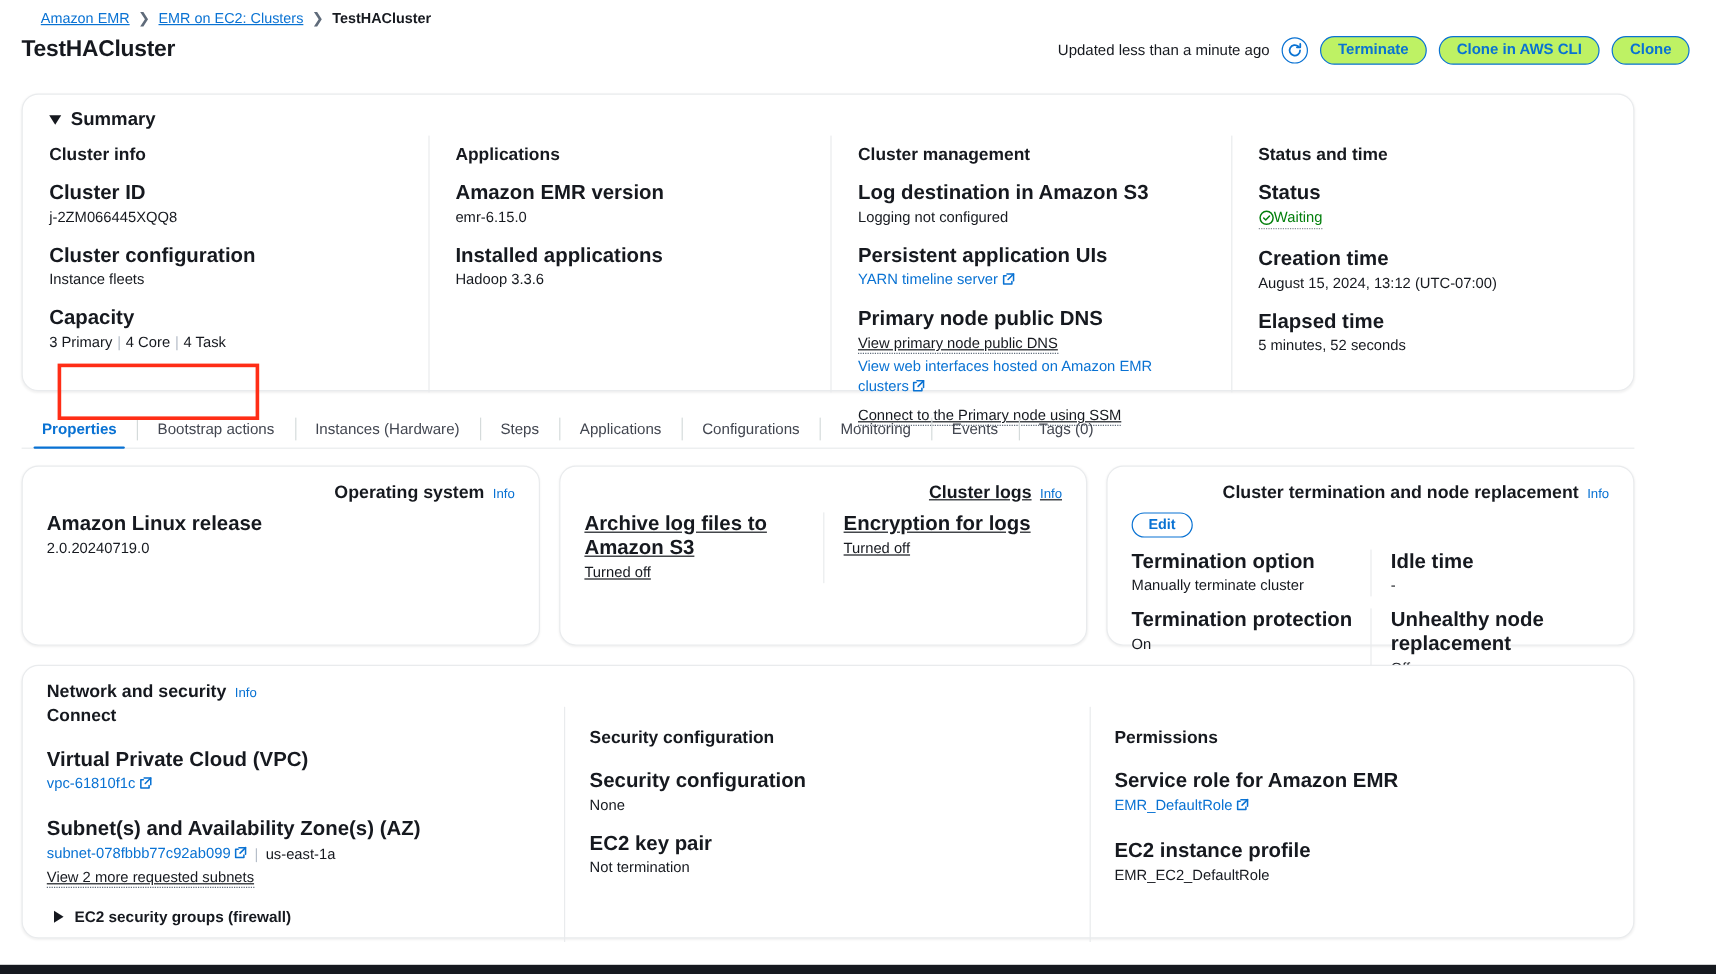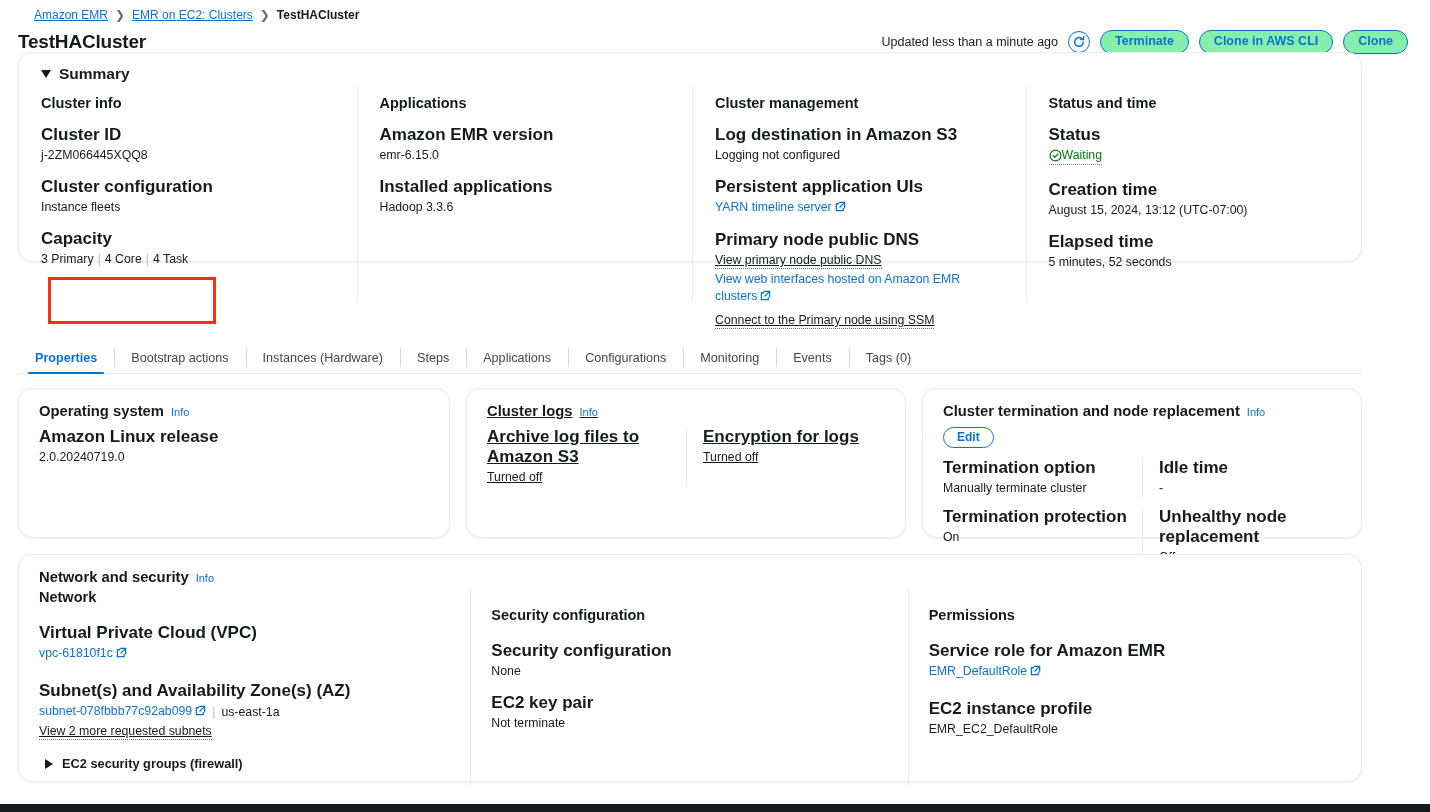--- a/index.html
+++ b/index.html
@@ -41,41 +41,41 @@
   .updated-text { font-size: 12.5px; color: #16191f; }
   .refresh-btn {
     width: 22px; height: 22px;
     border: 1.6px solid #0972d3; border-radius: 50%;
     display: flex; align-items: center; justify-content: center;
     cursor: pointer; background: transparent;
   }
   .btn {
     border: 1.6px solid #0972d3;
     border-radius: 16px;
-    background: #86efac;
+    background: #bef264;
     color: #0972d3;
     font-size: 12.5px; font-weight: 700;
     padding: 3px 14px 4px 14px;
     cursor: pointer;
     font-family: "Liberation Sans", sans-serif;
     white-space: nowrap;
     line-height: 15px;
   }
 
   
   .panel {
     border: 1px solid #e9ebed;
     border-radius: 14px;
     background: #ffffff;
     box-shadow: 0 1px 2px rgba(0,0,0,0.06);
   }
   .summary-panel {
     position: absolute;
-    left: 18px; top: 52px;
-    width: 1344px; height: 210px;
+    left: 18px; top: 78px;
+    width: 1344px; height: 248px;
   }
   .summary-head {
     display: flex; align-items: center; gap: 8px;
     padding: 12px 0 4px 22px;
   }
   .caret-down {
     width: 0; height: 0;
     border-left: 5.5px solid transparent;
     border-right: 5.5px solid transparent;
     border-top: 8px solid #16191f;
@@ -177,20 +177,21 @@
     display: flex; gap: 16px;
   }
   .card { padding: 14px 20px 10px 20px; }
   .card-os { width: 432px; }
   .card-logs { width: 440px; text-decoration: underline; }
   .card-term { width: 440px; }
   .card-title {
     font-size: 14.8px; font-weight: 700;
     display: flex; align-items: baseline; gap: 7px;
     margin-bottom: 8px;
+    justify-content: flex-end;
   }
   .info-link {
     font-size: 11px; color: #0972d3; font-weight: 400;
     cursor: pointer; text-decoration: none;
   }
 
   .two-col { display: flex; }
   .two-col > .tc {
     width: 50%;
     padding-right: 14px;
@@ -445,21 +446,21 @@
 </div>
 
 <div class="panel netsec">
   <div class="netsec-title">
     <span>Network and security</span>
     <a class="info-link">Info</a>
   </div>
   <div class="netsec-cols">
 
     <div class="ncol ncol-1">
-      <div class="ncol-title">Network</div>
+      <div class="ncol-title">Connect</div>
       <div class="field">
         <div class="f-label">Virtual Private Cloud (VPC)</div>
         <div class="f-value">
           <a class="link">vpc-61810f1c</a><span class="ext-icon"><svg width="11" height="11" viewBox="0 0 12 12" fill="none">
                 <path d="M4.5 1.5H10.5V7.5" stroke="#0972d3" stroke-width="1.4" stroke-linecap="round" stroke-linejoin="round"></path>
                 <path d="M10.5 1.5L5.5 6.5" stroke="#0972d3" stroke-width="1.4" stroke-linecap="round"></path>
                 <path d="M9 8.3V10.5H1.5V3H3.8" stroke="#0972d3" stroke-width="1.4" stroke-linecap="round" stroke-linejoin="round"></path>
               </svg></span>
         </div>
       </div>
@@ -485,21 +486,21 @@
     </div>
 
     <div class="ncol ncol-2">
       <div class="ncol-title">Security configuration</div>
       <div class="field">
         <div class="f-label">Security configuration</div>
         <div class="f-value">None</div>
       </div>
       <div class="field" style="margin-top:8px;">
         <div class="f-label">EC2 key pair</div>
-        <div class="f-value">Not terminate</div>
+        <div class="f-value">Not termination</div>
       </div>
     </div>
 
     <div class="ncol ncol-3">
       <div class="ncol-title">Permissions</div>
       <div class="field">
         <div class="f-label">Service role for Amazon EMR</div>
         <div class="f-value">
           <a class="link">EMR_DefaultRole</a><span class="ext-icon"><svg width="11" height="11" viewBox="0 0 12 12" fill="none">
                 <path d="M4.5 1.5H10.5V7.5" stroke="#0972d3" stroke-width="1.4" stroke-linecap="round" stroke-linejoin="round"></path>

